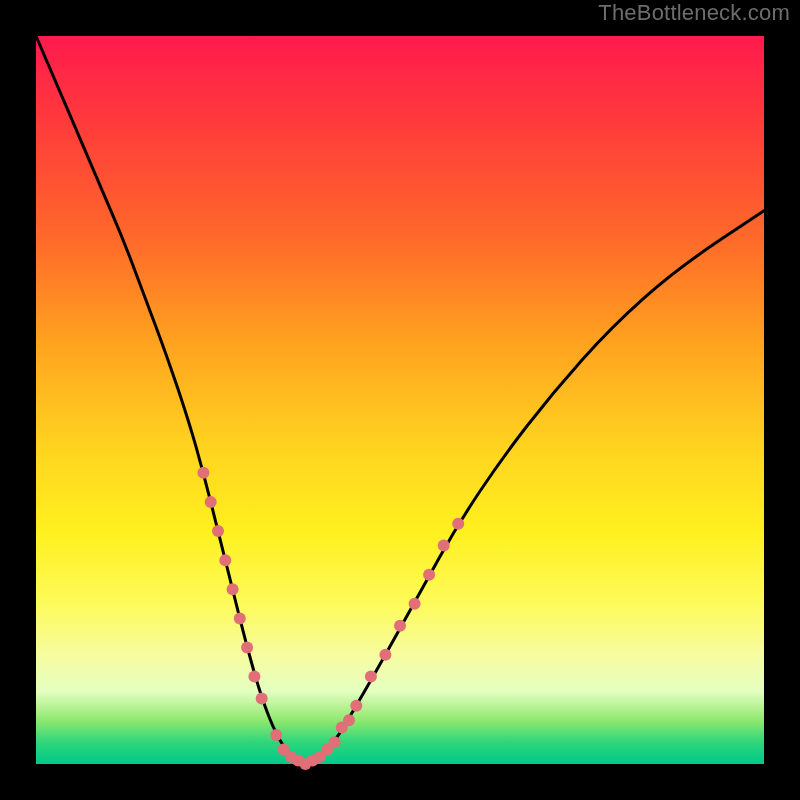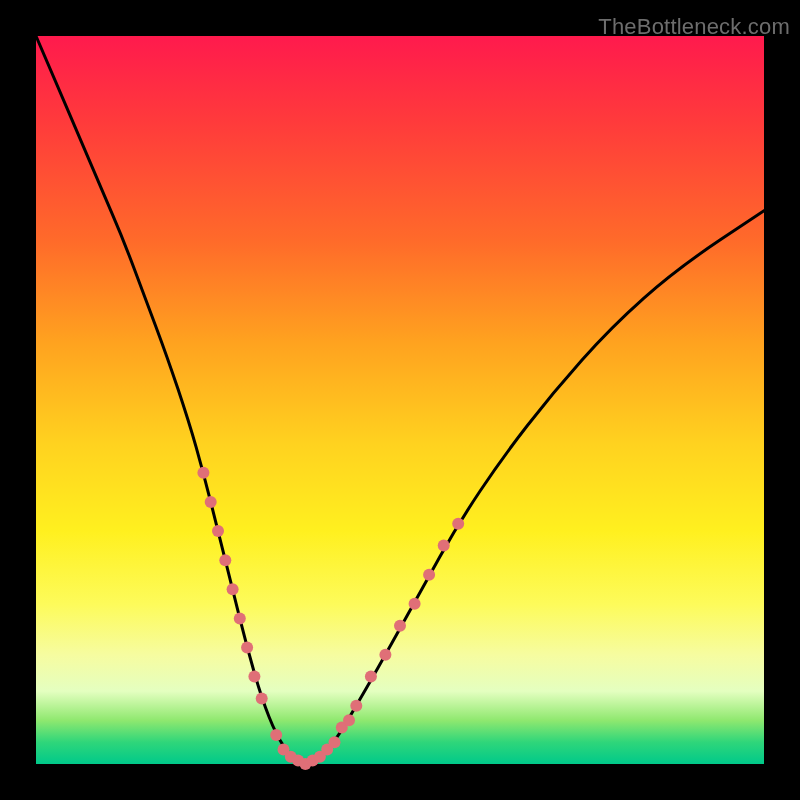--- a/index.html
+++ b/index.html
@@ -36,21 +36,21 @@
       #fdfb5a 78%,
       #f6fca0 85%,
       #e4ffc0 90%,
       #8fe86f 94%,
       #2fd67a 97%,
       #00c98a 100%
     );
   }
   .watermark {
     position: absolute;
-    top: 14px;
+    top: 0;
     right: 10px;
     color: #6d6d6d;
     font-size: 22px;
     letter-spacing: 0.2px;
     user-select: none;
     margin-left: 36px;
   }
   svg.curve {
     position: absolute;
     top: 0;

